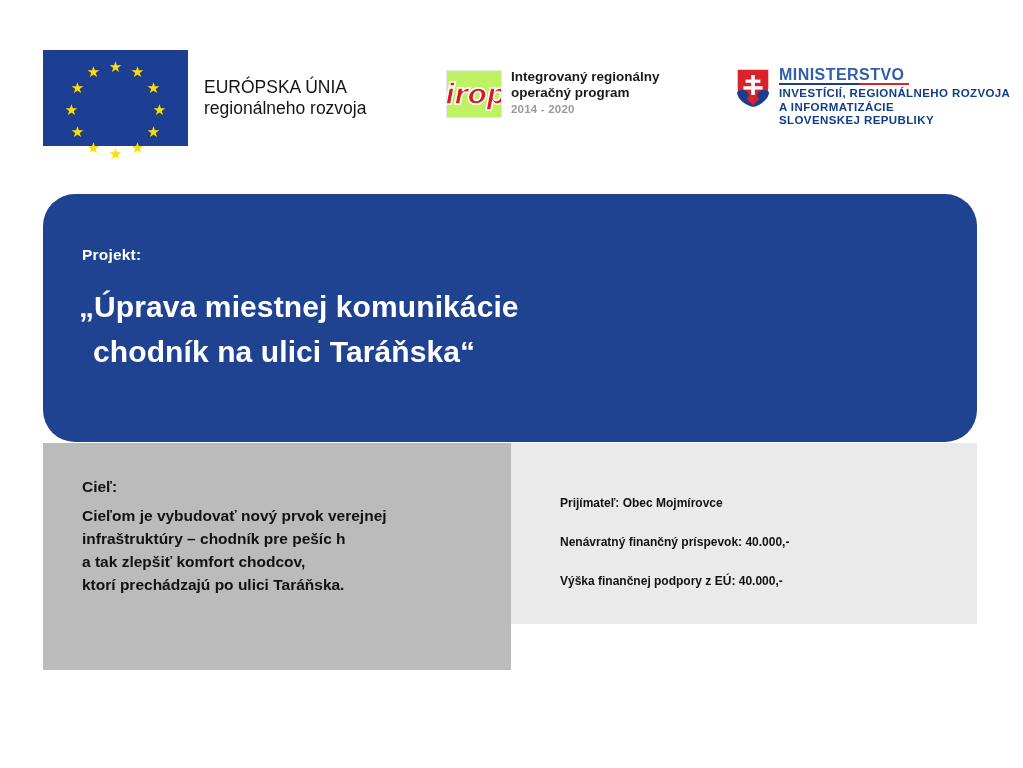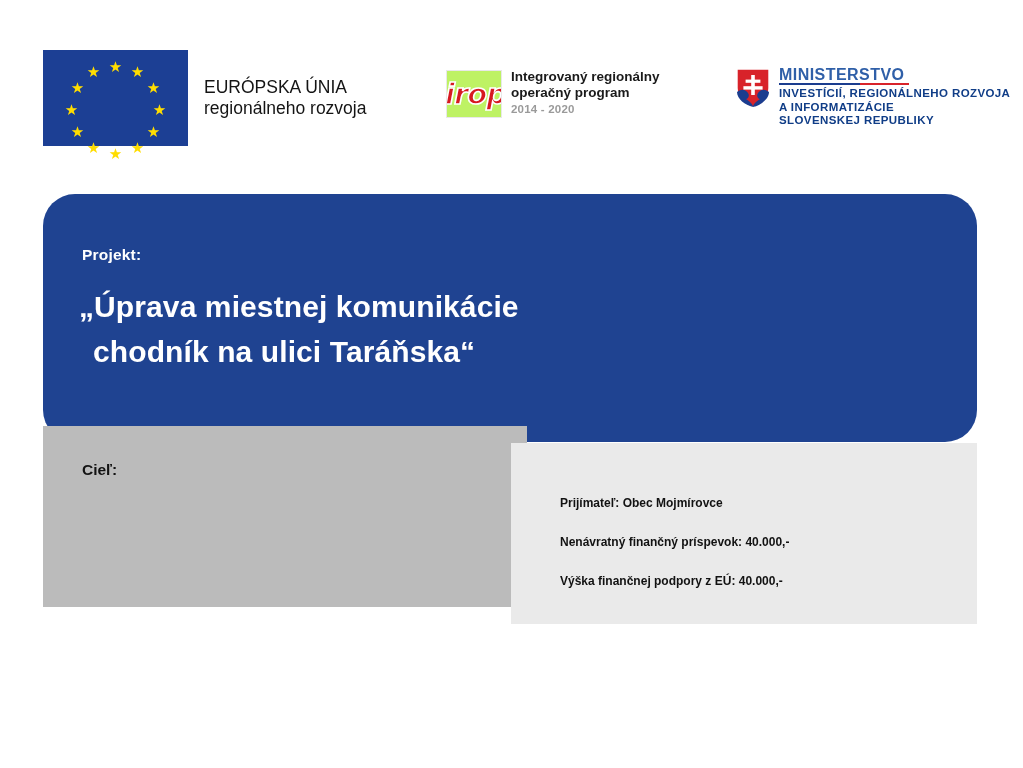--- a/index.html
+++ b/index.html
@@ -174,25 +174,24 @@
     font-weight: bold;
     line-height: 45px;
     letter-spacing: 0.1px;
   }
   #project-title .t2 { padding-left: 14px; display: block; }
 
   
   #goal-panel {
     position: absolute;
     left: 43px;
-    top: 426px;
+    top: 443px;
     width: 468px;
-    height: 181px;
+    height: 227px;
     background: #bbbbbb;
-    padding-left: 16px;
   }
   #goal-inner {
     position: absolute;
     left: 39px;
     top: 32px;
     color: #121212;
     font-size: 15.5px;
     font-weight: bold;
     line-height: 23px;
   }
@@ -281,20 +280,26 @@
   <div id="project-label">Projekt:</div>
   <div id="project-title">
     <span class="t1">„Úprava miestnej komunikácie</span>
     <span class="t2">chodník na ulici Taráňska“</span>
   </div>
 </div>
 
 <div id="goal-panel">
   <div id="goal-inner">
     <div id="goal-heading">Cieľ:</div>
+    <div id="goal-body">
+      <span>Cieľom je vybudovať nový prvok verejnej</span>
+      <span>infraštruktúry – chodník pre pešíc h</span>
+      <span>a tak zlepšiť komfort chodcov,</span>
+      <span>ktorí prechádzajú po ulici Taráňska.</span>
+    </div>
   </div>
 </div>
 
 <div id="info-panel">
   <div id="info-inner">
     <span class="info-ln">Prijímateľ: Obec Mojmírovce</span>
     <span class="info-ln">Nenávratný finančný príspevok: 40.000,-</span>
     <span class="info-ln">Výška finančnej podpory z EÚ: 40.000,-</span>
   </div>
 </div>

